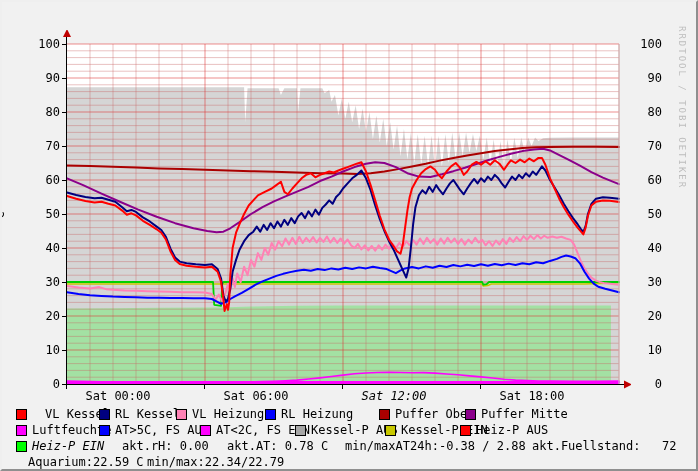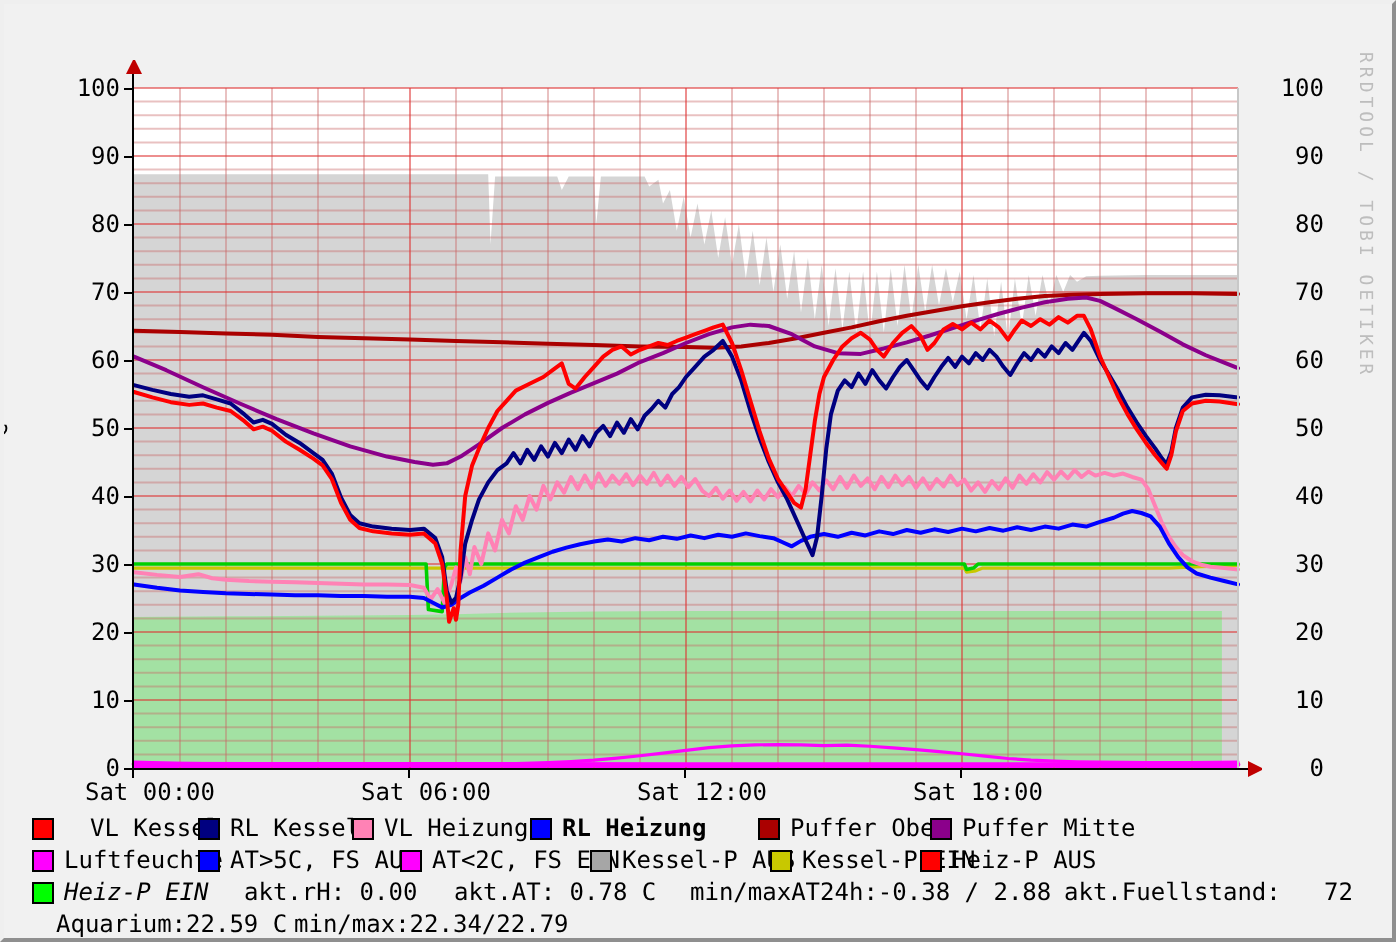--- a/index.html
+++ b/index.html
@@ -3,21 +3,21 @@
 <meta charset="utf-8">
 <style>
   html,body{margin:0;padding:0;background:#e8e8e8;font-family:"DejaVu Sans Mono","Liberation Mono",monospace;}
   #frame{position:relative;width:698px;height:471px;box-sizing:border-box;background:#f1f1f1;
          border:2px solid;border-color:#efefef #8f8f8f #8f8f8f #efefef;overflow:hidden;}
   #title{position:absolute;top:7px;left:0;width:672px;text-align:center;font-size:14px;font-weight:bold;
          letter-spacing:.4px;color:#000;white-space:pre;}
   #plot-svg{position:absolute;left:53px;top:28px;}
   .ylab{position:absolute;width:32px;text-align:right;font-size:12px;color:#000;line-height:12px;}
   .ylab-r{position:absolute;width:30px;text-align:right;font-size:12px;color:#000;line-height:12px;}
-  .xlab{position:absolute;width:80px;text-align:center;font-size:12px;color:#000;line-height:12px;white-space:pre;}
+  .xlab{position:absolute;width:80px;text-align:center;font-size:12px;color:#000;line-height:12px;white-space:pre;margin-left:43px;}
   #y-unit{position:absolute;left:-6px;top:206px;font-size:12px;color:#000;transform:rotate(-90deg);}
   #watermark{position:absolute;right:9px;top:24px;writing-mode:vertical-rl;font-size:9px;color:#bdbdbd;
              letter-spacing:2px;white-space:pre;}
   .lg-item{position:absolute;height:14px;white-space:pre;}
   .lg-sw{position:absolute;left:0;top:2px;width:9px;height:9px;border:1px solid #000;}
   .lg-tx{position:absolute;top:0;font-size:12px;line-height:14px;color:#000;white-space:pre;}
 </style>
 </head>
 <body>
 
@@ -163,28 +163,28 @@
       <div class="ylab-r" style="left: 630px; top: 206px;">50</div>
       <div class="ylab-r" style="left: 630px; top: 172px;">60</div>
       <div class="ylab-r" style="left: 630px; top: 138px;">70</div>
       <div class="ylab-r" style="left: 630px; top: 104px;">80</div>
       <div class="ylab-r" style="left: 630px; top: 70px;">90</div>
       <div class="ylab-r" style="left: 630px; top: 36px;">100</div>
     </div>
   <div id="xlabels">
       <div class="xlab" style="left: 33px; top: 388px;">Sat 00:00</div>
       <div class="xlab" style="left: 171px; top: 388px;">Sat 06:00</div>
-      <div class="xlab" style="left: 309px; top: 388px;">Sat 12:00</div>
+      <div class="xlab" style="left: 309px; top: 388px; font-style: italic;">Sat 12:00</div>
       <div class="xlab" style="left: 447px; top: 388px;">Sat 18:00</div>
     </div>
   <div id="legend">
       <div class="lg-item" style="left: 14px; top: 405px;"><span class="lg-sw" style="background: rgb(255, 0, 0);"></span><span class="lg-tx" style="left: 29px;">VL Kessel</span></div>
       <div class="lg-item" style="left: 97px; top: 405px;"><span class="lg-sw" style="background: rgb(0, 0, 128);"></span><span class="lg-tx" style="left: 16px;">RL Kessel</span></div>
       <div class="lg-item" style="left: 174px; top: 405px;"><span class="lg-sw" style="background: rgb(255, 130, 181);"></span><span class="lg-tx" style="left: 16px;">VL Heizung</span></div>
-      <div class="lg-item" style="left: 263px; top: 405px;"><span class="lg-sw" style="background: rgb(0, 0, 255);"></span><span class="lg-tx" style="left: 16px; font-weight: bold;">RL Heizung</span></div>
+      <div class="lg-item" style="left: 263px; top: 405px;"><span class="lg-sw" style="background: rgb(0, 0, 255);"></span><span class="lg-tx" style="left: 16px;">RL Heizung</span></div>
       <div class="lg-item" style="left: 377px; top: 405px;"><span class="lg-sw" style="background: rgb(170, 0, 0);"></span><span class="lg-tx" style="left: 16px;">Puffer Oben</span></div>
       <div class="lg-item" style="left: 463px; top: 405px;"><span class="lg-sw" style="background: rgb(139, 0, 139);"></span><span class="lg-tx" style="left: 16px;">Puffer Mitte</span></div>
       <div class="lg-item" style="left: 14px; top: 421px;"><span class="lg-sw" style="background: rgb(255, 0, 255);"></span><span class="lg-tx" style="left: 16px;">Luftfeuchte</span></div>
       <div class="lg-item" style="left: 97px; top: 421px;"><span class="lg-sw" style="background: rgb(0, 0, 255);"></span><span class="lg-tx" style="left: 16px;">AT&gt;5C, FS AUS</span></div>
       <div class="lg-item" style="left: 198px; top: 421px;"><span class="lg-sw" style="background: rgb(255, 0, 255);"></span><span class="lg-tx" style="left: 16px;">AT&lt;2C, FS EIN</span></div>
       <div class="lg-item" style="left: 293px; top: 421px;"><span class="lg-sw" style="background: rgb(166, 166, 166);"></span><span class="lg-tx" style="left: 16px;">Kessel-P AUS</span></div>
       <div class="lg-item" style="left: 383px; top: 421px;"><span class="lg-sw" style="background: rgb(200, 200, 0);"></span><span class="lg-tx" style="left: 16px;">Kessel-P EIN</span></div>
       <div class="lg-item" style="left: 458px; top: 421px;"><span class="lg-sw" style="background: rgb(255, 0, 0);"></span><span class="lg-tx" style="left: 16px;">Heiz-P AUS</span></div>
       <div class="lg-item" style="left: 14px; top: 437px;"><span class="lg-sw" style="background: rgb(0, 255, 0);"></span><span class="lg-tx" style="left: 16px; font-style: italic;">Heiz-P EIN</span></div>
       <div class="lg-item" style="left: 120px; top: 437px;"><span class="lg-tx" style="left: 0px;">akt.rH: 0.00</span></div>

